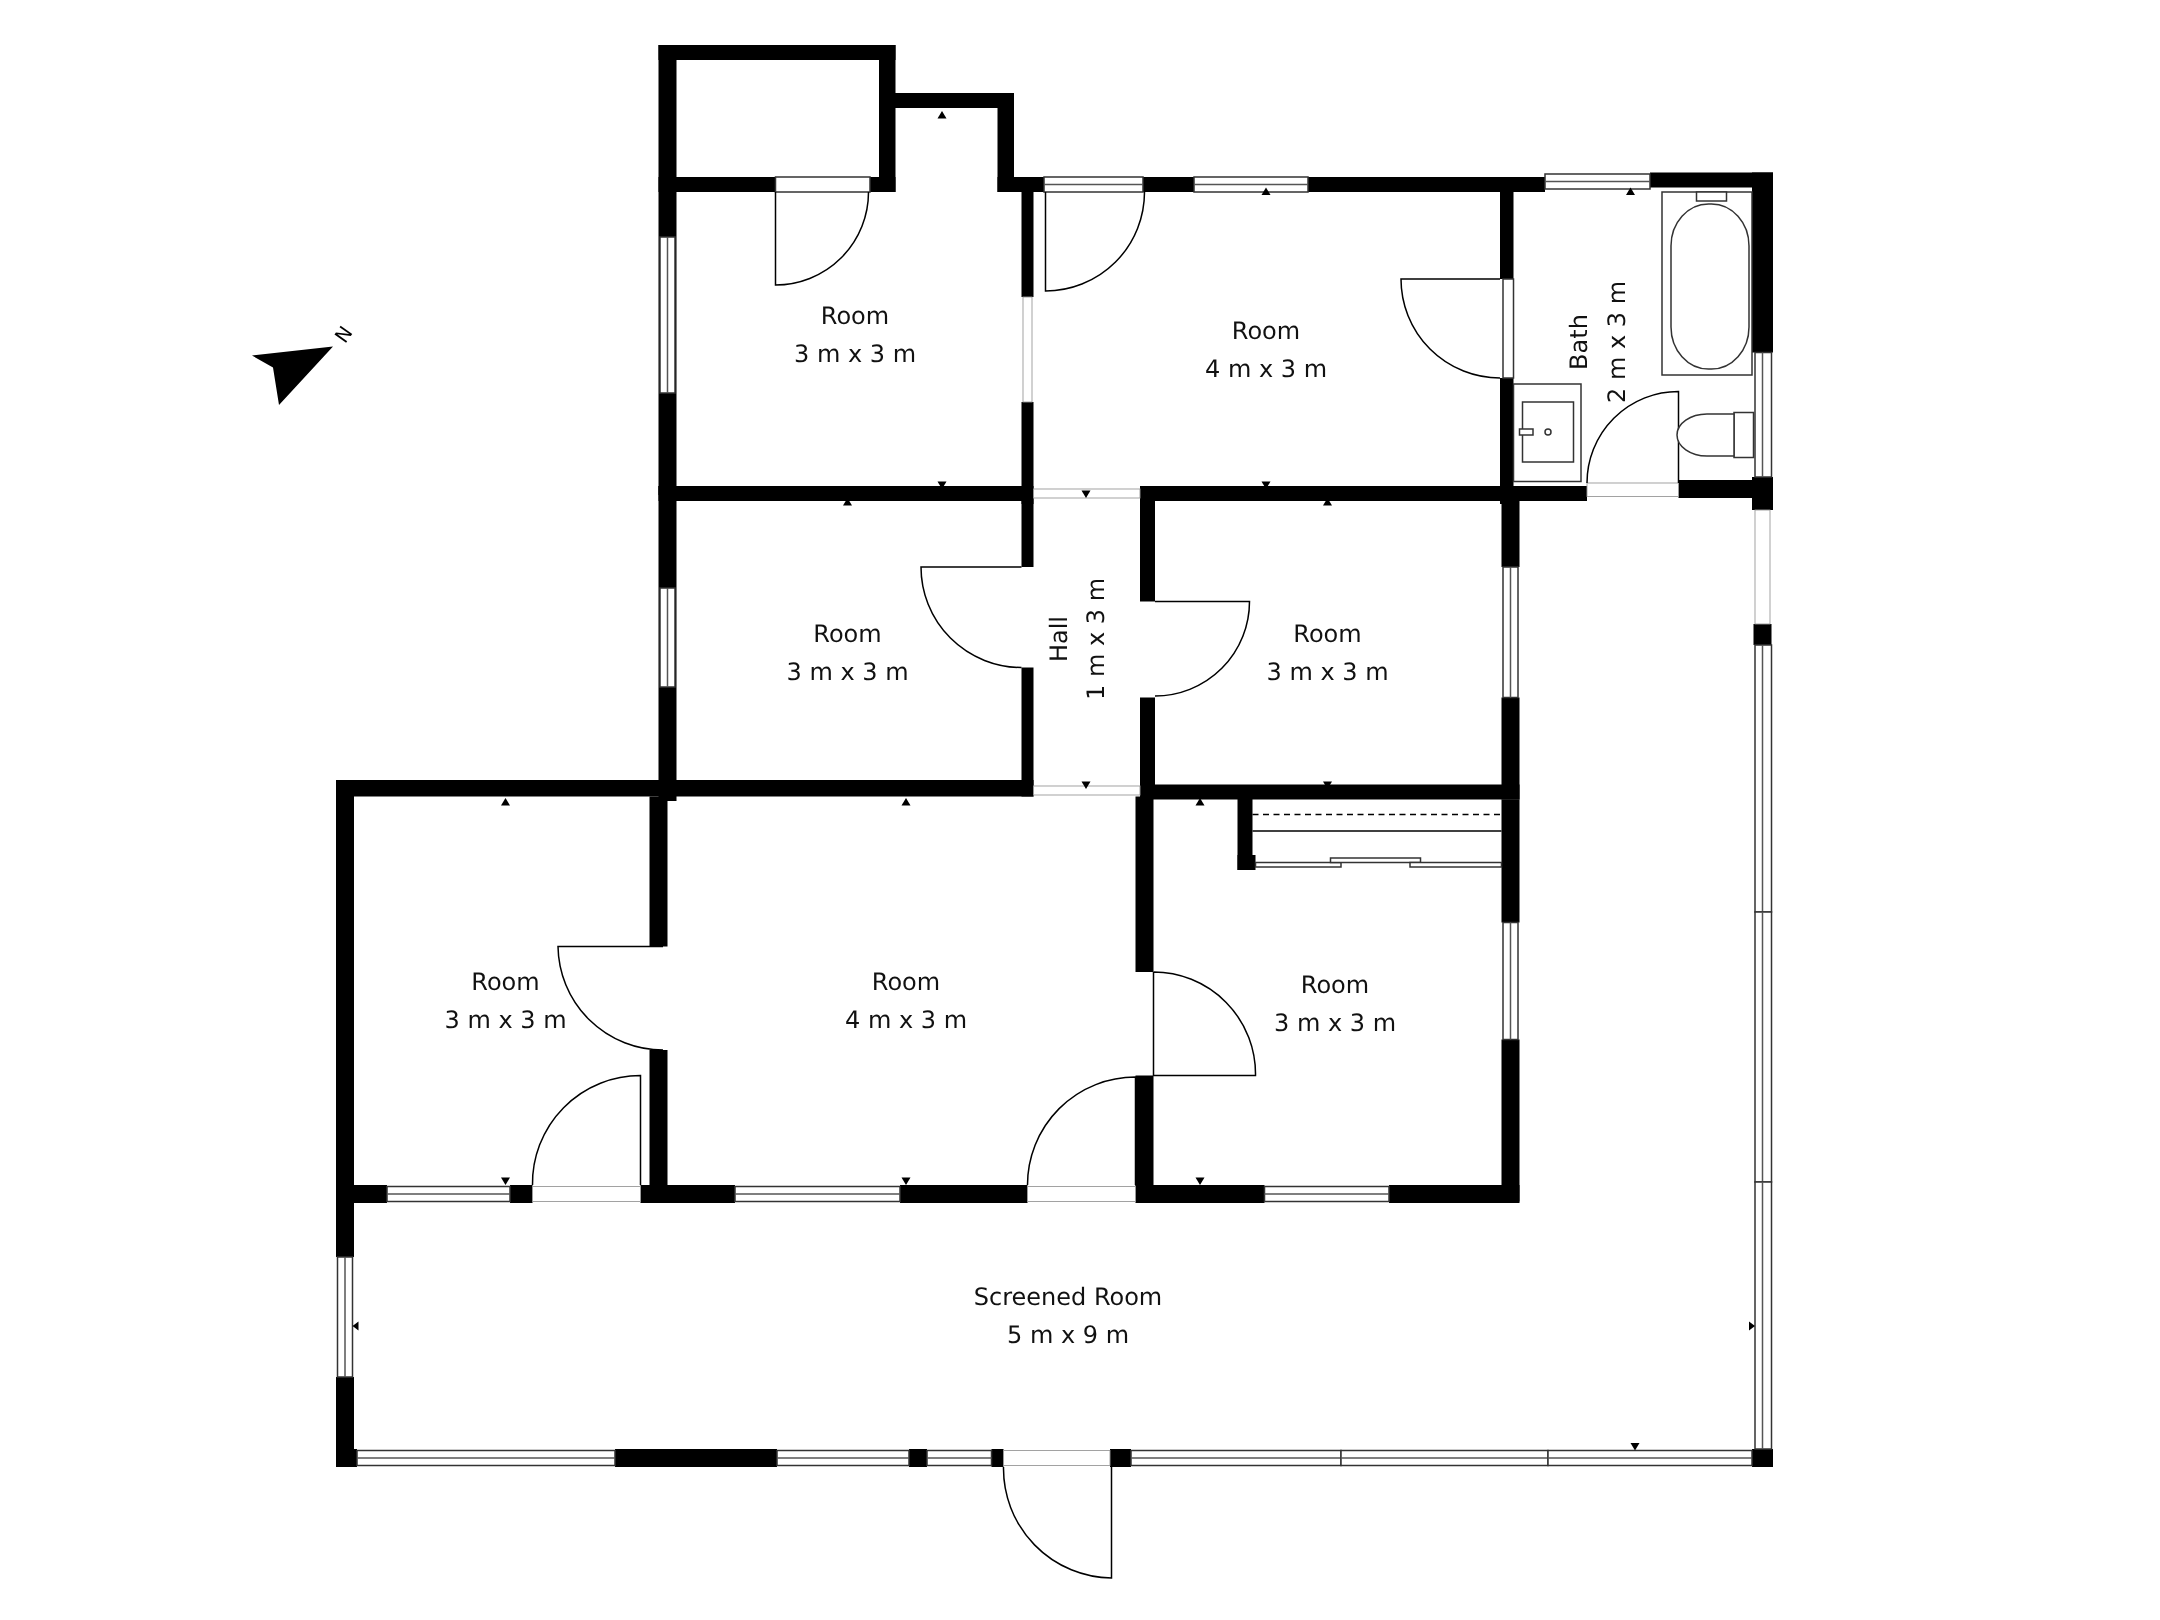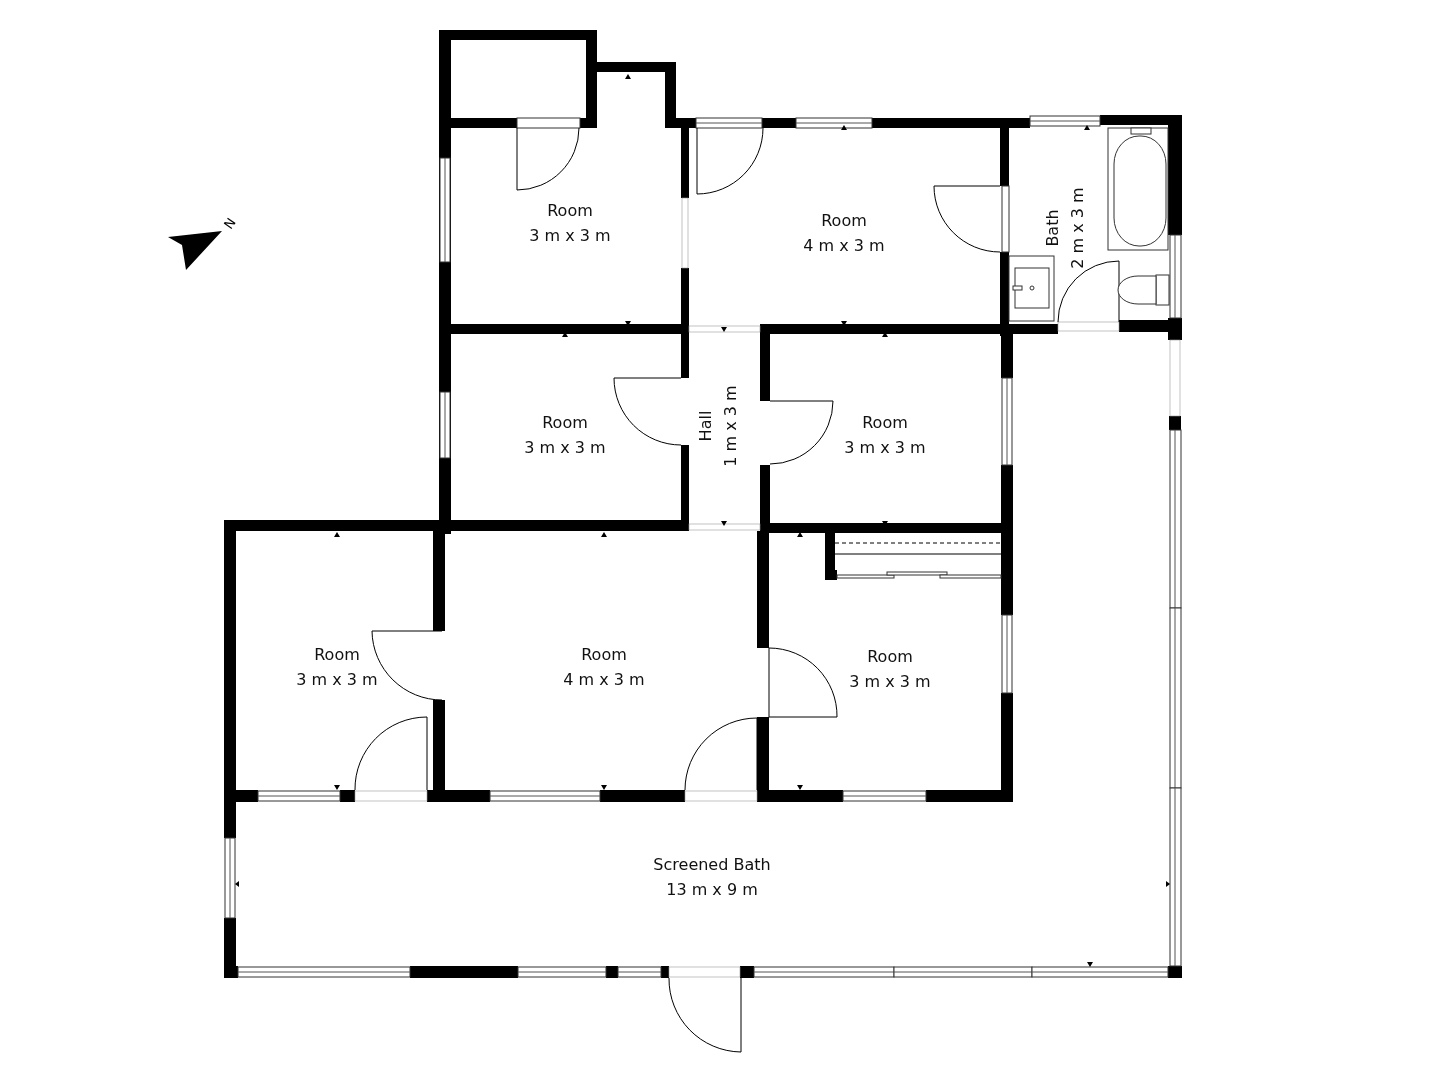--- a/index.html
+++ b/index.html
@@ -253,15 +253,15 @@
 </div>
 <div class="label" style="left:604px;top:667px;">
   <div>Room</div>
   <div>4 m x 3 m</div>
 </div>
 <div class="label" style="left:890px;top:669px;">
   <div>Room</div>
   <div>3 m x 3 m</div>
 </div>
 <div class="label" style="left:712px;top:877px;">
-  <div>Screened Bath</div>
-  <div>13 m x 9 m</div>
+  <div>Screened Room</div>
+  <div>5 m x 9 m</div>
 </div>
 
 </body></html>

